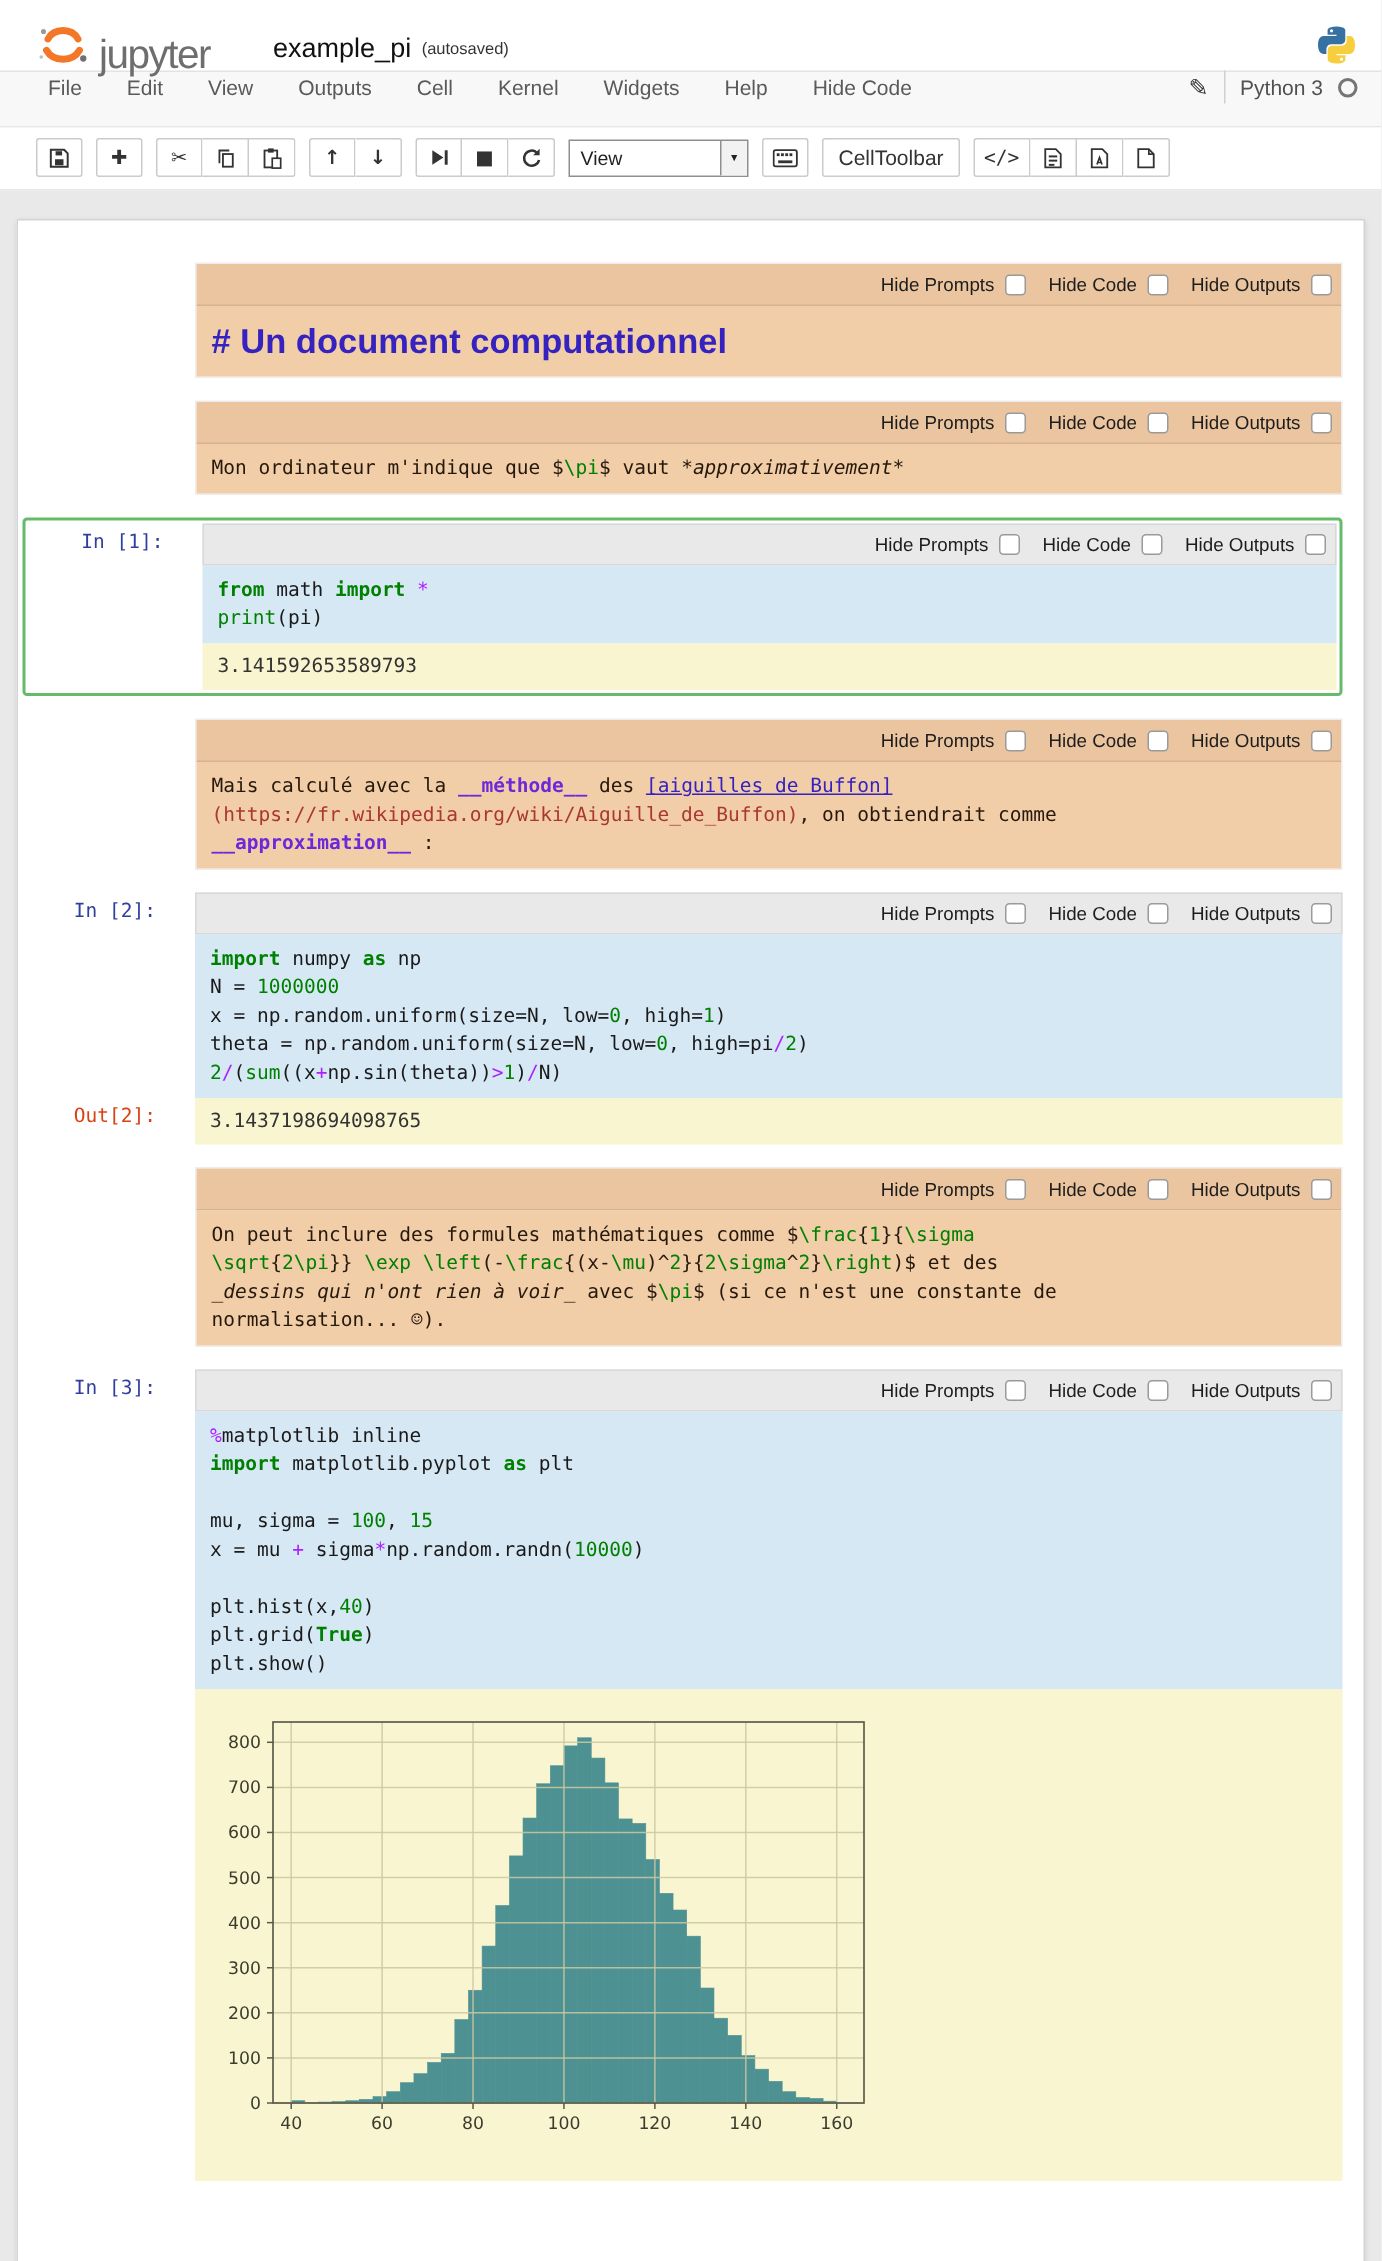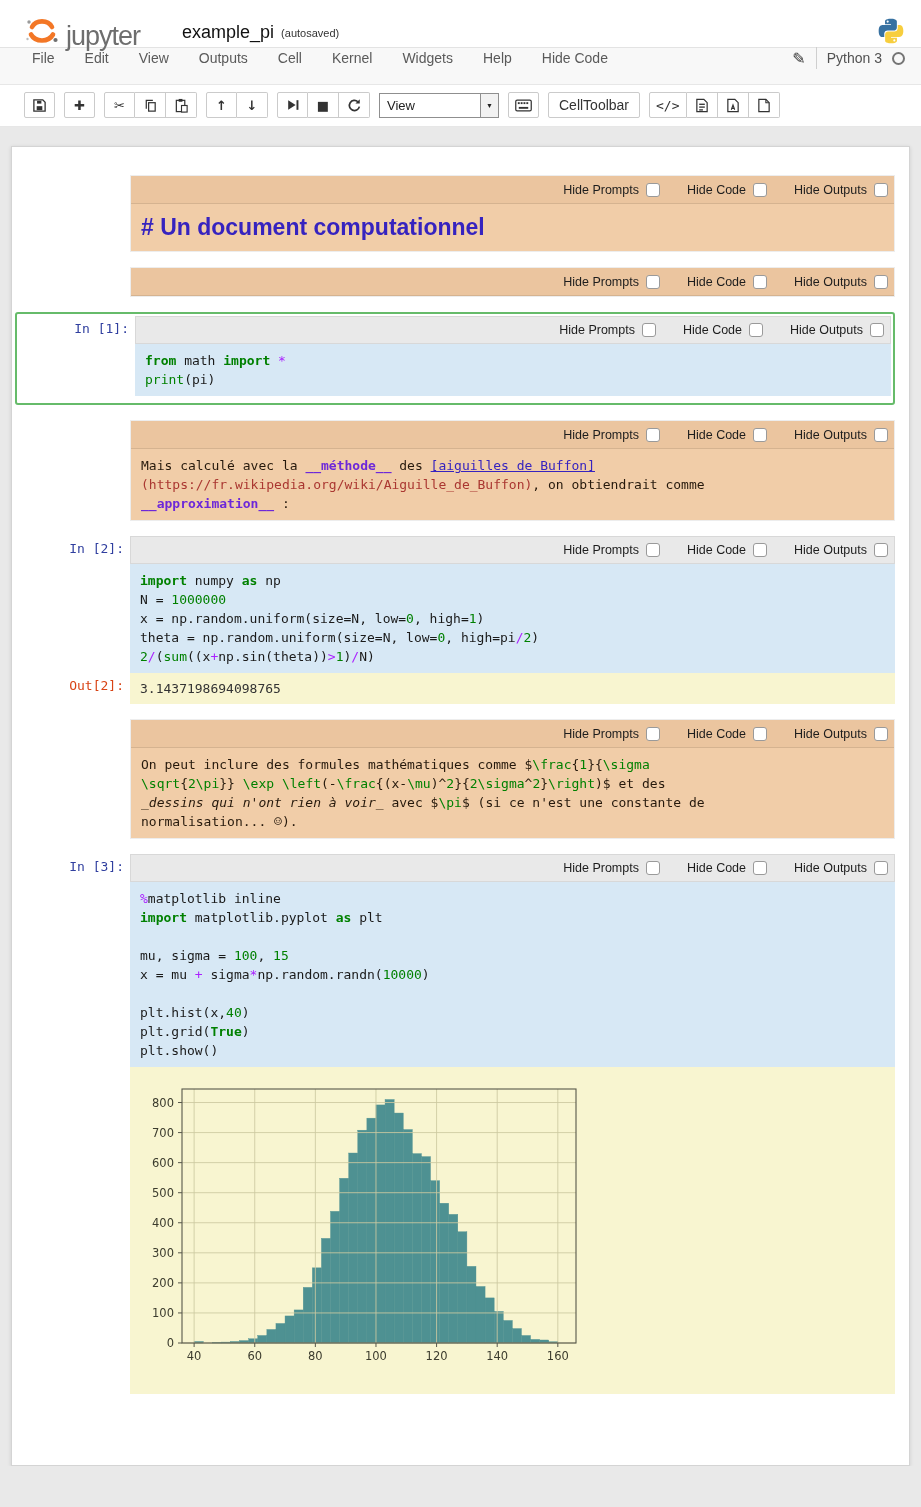--- a/index.html
+++ b/index.html
@@ -37,29 +37,29 @@
   .sel-arrow { width:18px; align-self:stretch; border-left:1px solid #8f8f8f; background:#f2f2f2; display:flex; align-items:center; justify-content:center; font-size:7px; color:#222; }
   .glyph { font-family:"DejaVu Sans", sans-serif; }
 
   
   .nb-container { background:#fff; border:1px solid #d4d4d4; box-shadow:0 1px 4px rgba(0,0,0,.12); margin:19px 11px 0; padding:28px 14px 56px 0; }
 
   
   .cell { margin:0 0 15px 0; }
   .cell.selected { border:2px solid #66bb6a; border-radius:3px; padding:2px 2px 2px 0; margin-left:3px; }
   .crow { display:flex; }
-  .prompt-col { width:118px; flex:none; text-align:right; padding:5px 6px 0 0; font-family:"DejaVu Sans Mono", monospace; font-size:13px; white-space:nowrap; }
+  .prompt-col { width:118px; flex:none; text-align:right; padding:5px 26px 0 0; font-family:"DejaVu Sans Mono", monospace; font-size:13px; white-space:nowrap; }
   .prompt-in { color:#303f9f; }
   .prompt-out { color:#d84315; }
   .cmain { flex:1; min-width:0; }
 
   .ctoolbar { height:28px; display:flex; align-items:center; justify-content:flex-end; gap:5px; padding:0 6px; font-size:12.5px; color:#1d1d1d; }
   .ctoolbar.code-tb { background:#e9e9e9; border:1px solid #d8d8d8; }
   .ctoolbar.md-tb { background:#ebc59f; border-bottom:1px solid rgba(0,0,0,0.09); }
-  .cb-label { margin-left:22px; }
+  .cb-label { margin-left:10px; }
   .hide-cb { appearance:none; -webkit-appearance:none; width:14px; height:14px; border:1px solid #9a9a9a; border-radius:3px; background:#fff; cursor:pointer; margin-left:2px; }
 
   .input-area { font-family:"DejaVu Sans Mono", monospace; font-size:13px; line-height:19px; padding:7px 10px; white-space:pre-wrap; }
   .input-area.code { background:#d7e8f5; color:#1a1a1a; }
   .input-area.md { background:#f1cda8; color:#26190c; }
   .md-cell-box { border:1px solid rgba(0,0,0,0.07); }
 
   .line { min-height:19px; }
   .tok-k { color:#008000; font-weight:bold; }
   .tok-b { color:#008000; }
@@ -237,40 +237,44 @@
           <div class="prompt-col prompt-in"></div>
           <div class="cmain md-cell-box">
             <div class="ctoolbar md-tb">
               <span class="cb-label">Hide Prompts</span>
               <input class="hide-cb" type="checkbox" style="">
               <span class="cb-label">Hide Code</span>
               <input class="hide-cb" type="checkbox" style="">
               <span class="cb-label">Hide Outputs</span>
               <input class="hide-cb" type="checkbox" style="">
             </div>
+            <div class="input-area md"><div class="line"><span>Mon ordinateur m'indique que $</span><span class="tok-tex">\pi</span><span>$ vaut </span><span class="tok-em">*approximativement*</span></div></div>
           </div>
         </div>
       </div>
       <div class="cell selected">
         <div class="crow">
           <div class="prompt-col prompt-in">In [1]:</div>
           <div class="cmain">
             <div class="ctoolbar code-tb">
               <span class="cb-label">Hide Prompts</span>
               <input class="hide-cb" type="checkbox" style="">
               <span class="cb-label">Hide Code</span>
               <input class="hide-cb" type="checkbox" style="">
               <span class="cb-label">Hide Outputs</span>
               <input class="hide-cb" type="checkbox" style="">
             </div>
             <div class="input-area code"><div class="line"><span class="tok-k">from</span><span> math </span><span class="tok-k">import</span><span> </span><span class="tok-o">*</span></div><div class="line"><span class="tok-b">print</span><span>(pi)</span></div></div>
           </div>
         </div>
         <div class="crow">
           <div class="prompt-col prompt-out"></div>
+          <div class="cmain">
+            <div class="output-area">3.141592653589793</div>
+          </div>
         </div>
       </div>
       <div class="cell">
         <div class="crow">
           <div class="prompt-col prompt-in"></div>
           <div class="cmain md-cell-box">
             <div class="ctoolbar md-tb">
               <span class="cb-label">Hide Prompts</span>
               <input class="hide-cb" type="checkbox" style="">
               <span class="cb-label">Hide Code</span>

